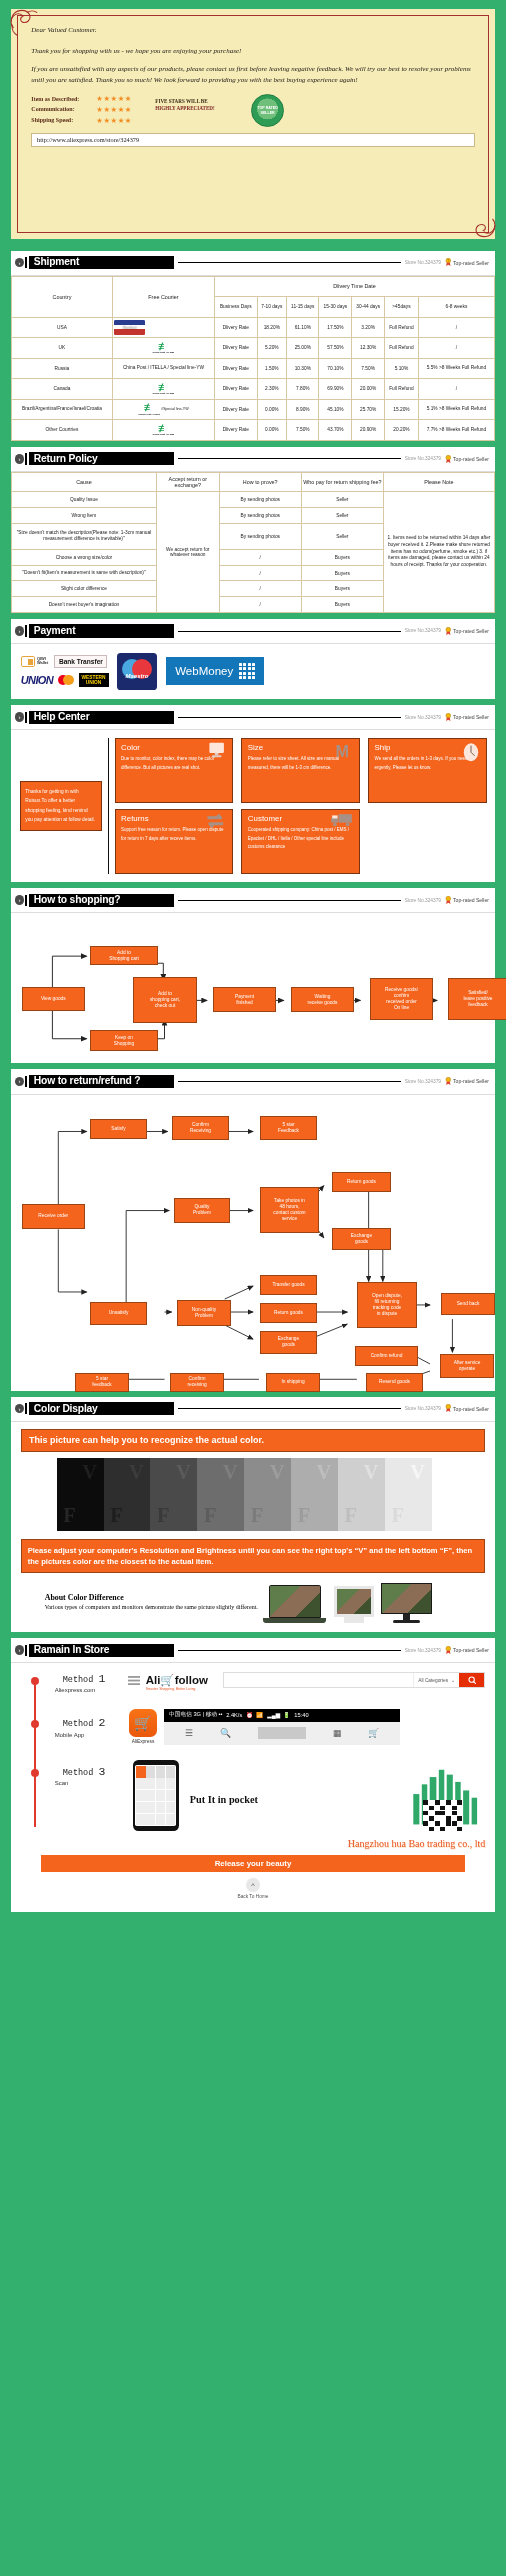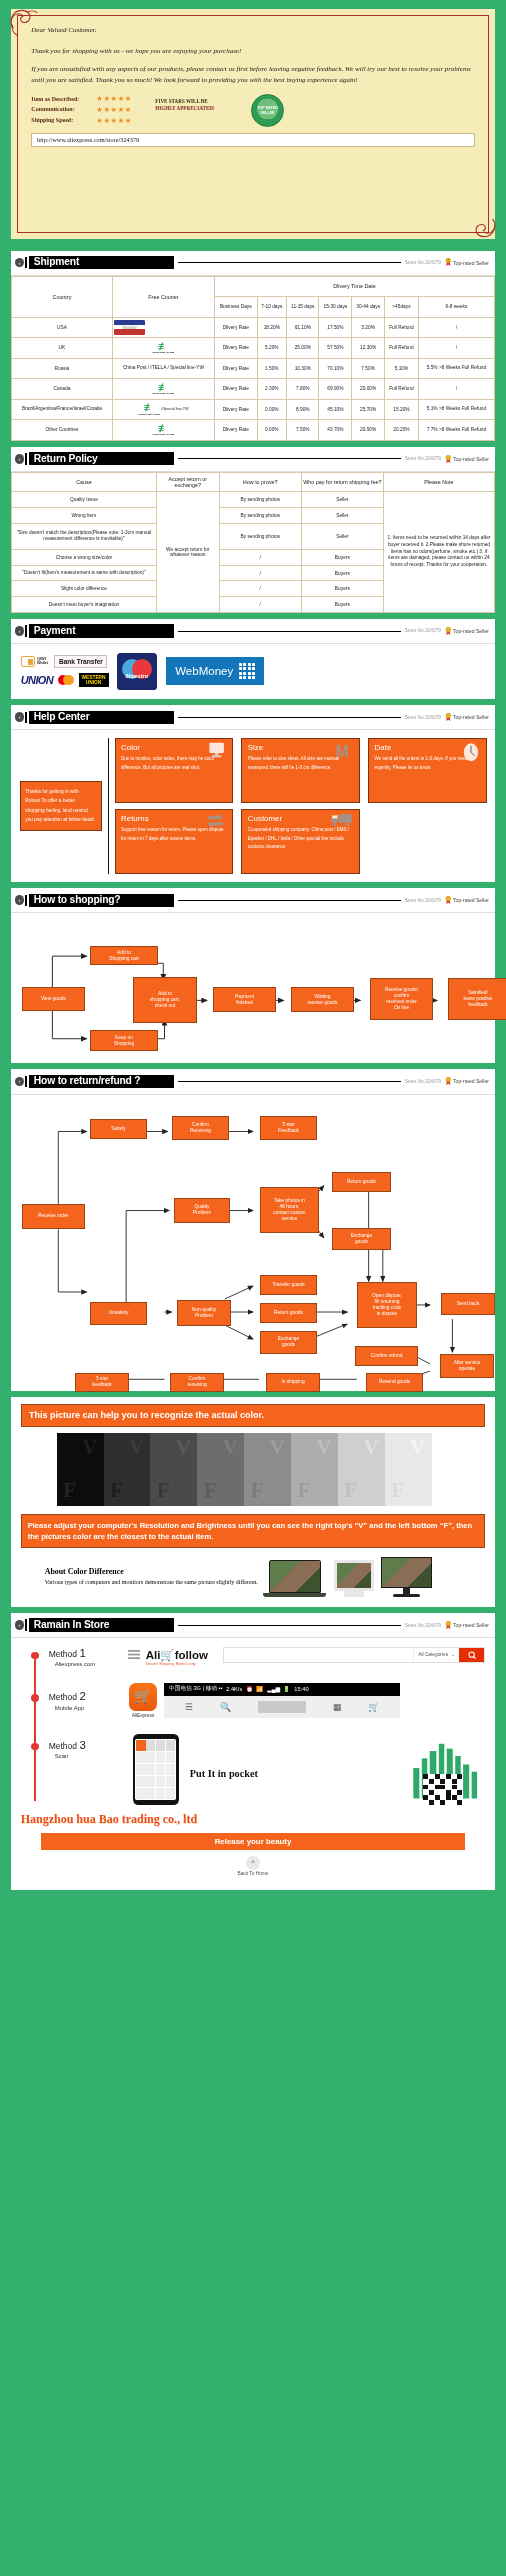--- a/index.html
+++ b/index.html
@@ -196,43 +196,43 @@
   .mon.crt .base { width:20.5px;height:6px;background:#e7e7e7;margin:0 auto;}
   .mon.lcd .screen { width:51px;height:31px; }
   .mon.lcd .neck { width:7.3px;height:6px;background:#222;margin:0 auto;}
   .mon.lcd .base { width:26.6px;height:3px;background:#222;margin:0 auto;border-radius:1.8px;}
   
   .remain-body { padding:8.5px 9.7px 3.6px 9.7px; position:relative; }
   .methods { position:relative; }
   .timeline { position:absolute; left:13.3px; top:8.5px; bottom:6px; width:1.8px; background:#e03a2f; }
   .dot { position:absolute; left:10.3px; width:7.9px;height:7.9px;border-radius:50%;background:#e03a2f; }
   .method-block { position:relative; padding-left:28px; }
-  .m-title { font-family:Liberation Sans, sans-serif; font-size:8.5px; color:#222; }
+  .m-title { font-family:Liberation Mono, monospace; font-size:8.5px; color:#222;margin-left:14px; }
   .m-title b { font-size:11.5px; font-weight:normal; }
   .m-sub { font-size:6px; color:#333; margin-top:2.4px; margin-left:6px; }
   .ali-logo-txt { font-size:11.5px; font-weight:bold; color:#111; }
   .ali-logo-txt .o { color:#e8511f; }
   .ali-slogan { font-size:3.3px; color:#e8511f; letter-spacing:0.1px; }
   .searchbar { display:flex; border:0.6px solid #ddd; height:16.3px; flex:1; }
   .searchbar input { flex:1; border:none; outline:none; font-size:5.4px; padding:0 3.6px; }
   .cat-sel { display:flex;align-items:center;gap:3px;font-size:4.8px;color:#555;
              padding:0 4.2px;border-left:0.6px solid #eee;}
   .search-btn { width:25px;background:#e62e04;color:#fff;display:flex;
                 align-items:center;justify-content:center;font-size:7.9px;}
   .phonebar { background:#000;color:#fff;font-size:5.7px;display:flex;
               align-items:center;gap:3.6px;padding:2.4px 4.8px; }
   .phonerow { background:#efefef;display:flex;align-items:center;
               justify-content:space-around;padding:5.4px 7.3px; font-size:9px;color:#555;}
   .app-icon { width:28px;height:28px;border-radius:6.6px;
               background:linear-gradient(#f97316,#ea580c);display:flex;
               align-items:center;justify-content:center;color:#fff;font-size:14.5px;}
   .pocket-txt { font-family:"Liberation Serif",serif; font-size:10.3px; font-weight:bold; color:#111; }
   .shop-name {
-    text-align:left; font-family:"Liberation Serif",serif; font-weight:bold;
-    font-size:12px; color:#e8511f; padding:4.8px 0 2.4px 0;
+    text-align:right; font-family:"Liberation Serif",serif; font-weight:normal;
+    font-size:10px; color:#e8511f; padding:4.8px 0 2.4px 0;
     text-shadow: 0.6px 0.6px 0 #fde2c0;
   }
   .release-bar {
     background:#f4641d; color:#fff; text-align:center; font-size:7.9px;
     font-weight:bold; padding:4.2px; margin:3.6px 20.5px 0 20.5px;
   }
   .back-home { text-align:center; padding:6px 0 9.7px 0; }
   .bh-circle {
     width:13.3px;height:13.3px;border-radius:50%;background:#e8e8e8;
     display:inline-flex;align-items:center;justify-content:center;
@@ -595,21 +595,21 @@
         <h4>Size</h4>
         <p>Please refer to size sheet. All size are manual measured, there will be 1-3 cm difference.</p>
       </div>
 
 
       <div class="help-card">
         <svg class="hc-icon" width="18" height="20.5" viewBox="0 0 30 34">
           <ellipse cx="15" cy="17" rx="12" ry="15" fill="#fff"></ellipse>
           <path d="M15 17 V6 M15 17 L21 23" stroke="#555" stroke-width="1.6" fill="none"></path>
         </svg>
-        <h4>Date</h4>
+        <h4>Ship</h4>
         <p>We send all the orders in 1-3 days. If you need ergently, Please let us know.</p>
       </div>
 
       <div class="help-card">
         <svg class="hc-icon" width="20.5" height="15.7" viewBox="0 0 34 26">
           <path d="M4 8 h22 l-5 -5 M30 18 h-22 l5 5" stroke="#9a9a9a" stroke-width="5" fill="none" stroke-linejoin="round"></path>
         </svg>
         <h4>Returns</h4>
         <p>Support free reason for retum. Please open dispute for retum in 7 days after receve items.</p>
       </div>
@@ -744,20 +744,32 @@
       <div class="fbox" style="left:423px;top:253px;width:54px;height:24px">After service<br>operate</div>
       <div class="fbox" style="left:349px;top:272px;width:57px;height:19.3px">Resend goods</div>
       <div class="fbox" style="left:249px;top:272px;width:54px;height:19.3px">In shipping</div>
       <div class="fbox" style="left:153px;top:272px;width:54px;height:19.3px">Confirm<br>receiving</div>
       <div class="fbox" style="left:58px;top:272px;width:54px;height:19.3px">5 star<br>feedback</div>
     </div>
   </div>
 </div>
 
 <div class="section">
+  <div class="sec-head">
+    <div class="sec-arrow">›</div>
+    <div class="sec-tick"></div>
+    <div class="sec-title">Color Display</div>
+    <div class="sec-line"></div>
+    <div class="sec-store">Store No.324379</div>
+    <svg class="sec-medal" viewBox="0 0 12 16">
+      <circle cx="6" cy="5" r="4.4" fill="#f5b60a" stroke="#b07c00"></circle>
+      <path d="M3 9 L2 15 L6 12.5 L10 15 L9 9" fill="#e0412f"></path>
+    </svg>
+    <div class="sec-rated">Top-rated Seller</div>
+  </div>
 
   <div class="color-body">
     <div class="color-banner">This picture can help you to recognize the actual color.</div>
     <div class="swatches">
       <div style="background:#0c0c0c">
         <span class="sw-v" style="color:#1f1f1f">V</span>
         <span class="sw-f" style="color:#262626">F</span>
       </div>
       <div style="background:#2e2e2e">
         <span class="sw-v" style="color:#3c3c3c">V</span>

